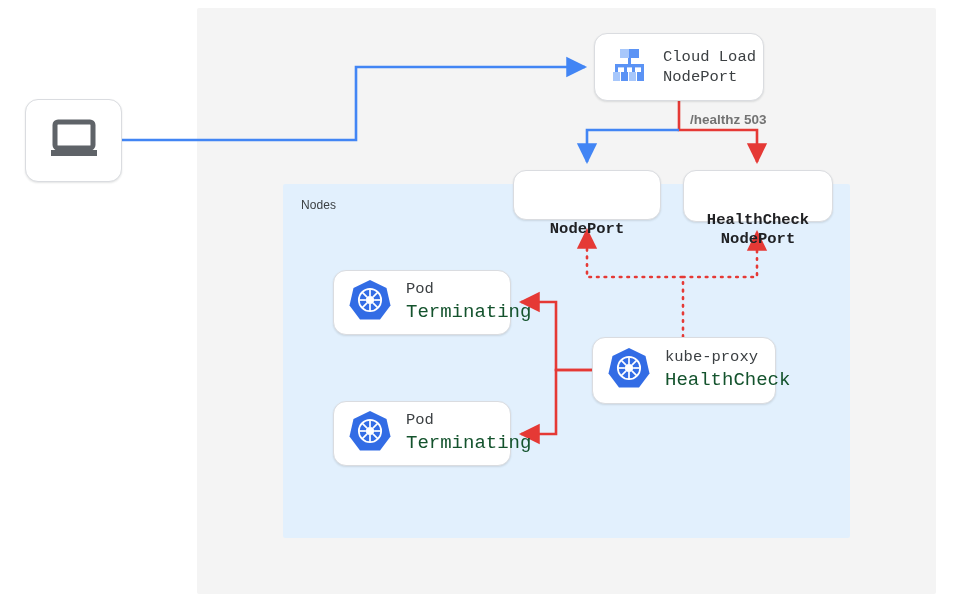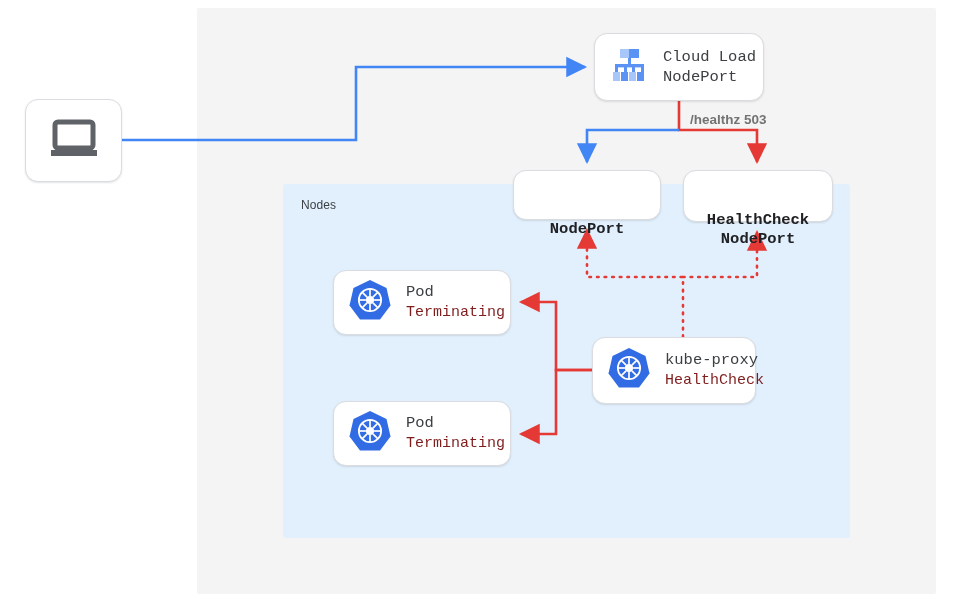--- a/index.html
+++ b/index.html
@@ -54,22 +54,22 @@
     padding-left: 14px;
     box-sizing: border-box;
   }
   .card-text { margin-left: 14px; line-height: 1.28; }
   .card-title {
     font-size: 15.5px;
     color: #3c4043;
     white-space: nowrap;
   }
   .card-sub {
-    font-size: 15px;
-    color: #7f1d1d;
+    font-size: 19px;
+    color: #14532d;
     white-space: nowrap;
     text-align: center;
   }
   .card-center {
     display: flex;
     align-items: center;
     justify-content: center;
     height: 100%;
     text-align: center;
     font-weight: bold;
@@ -80,21 +80,21 @@
   }
   
   .client-box { left: 25px; top: 99px; width: 97px; height: 83px; }
   .client-box .card-row { padding-left: 0; justify-content: center; }
   .lb-box     { left: 594px; top: 33px;  width: 170px; height: 68px; }
   .lb-box .card-title { line-height: 1.3; }
   .nodeport-box   { left: 513px; top: 170px; width: 148px; height: 50px; }
   .hcnodeport-box { left: 683px; top: 170px; width: 150px; height: 52px; }
   .pod-box-1  { left: 333px; top: 270px; width: 178px; height: 65px; }
   .pod-box-2  { left: 333px; top: 401px; width: 178px; height: 65px; }
-  .kubeproxy-box { left: 592px; top: 337px; width: 164px; height: 67px; }
+  .kubeproxy-box { left: 592px; top: 337px; width: 184px; height: 67px; }
   
   #wires {
     position: absolute;
     left: 0; top: 0;
     width: 953px; height: 612px;
     pointer-events: none;
   }
   .healthz-label {
     position: absolute;
     left: 690px; top: 112px;

